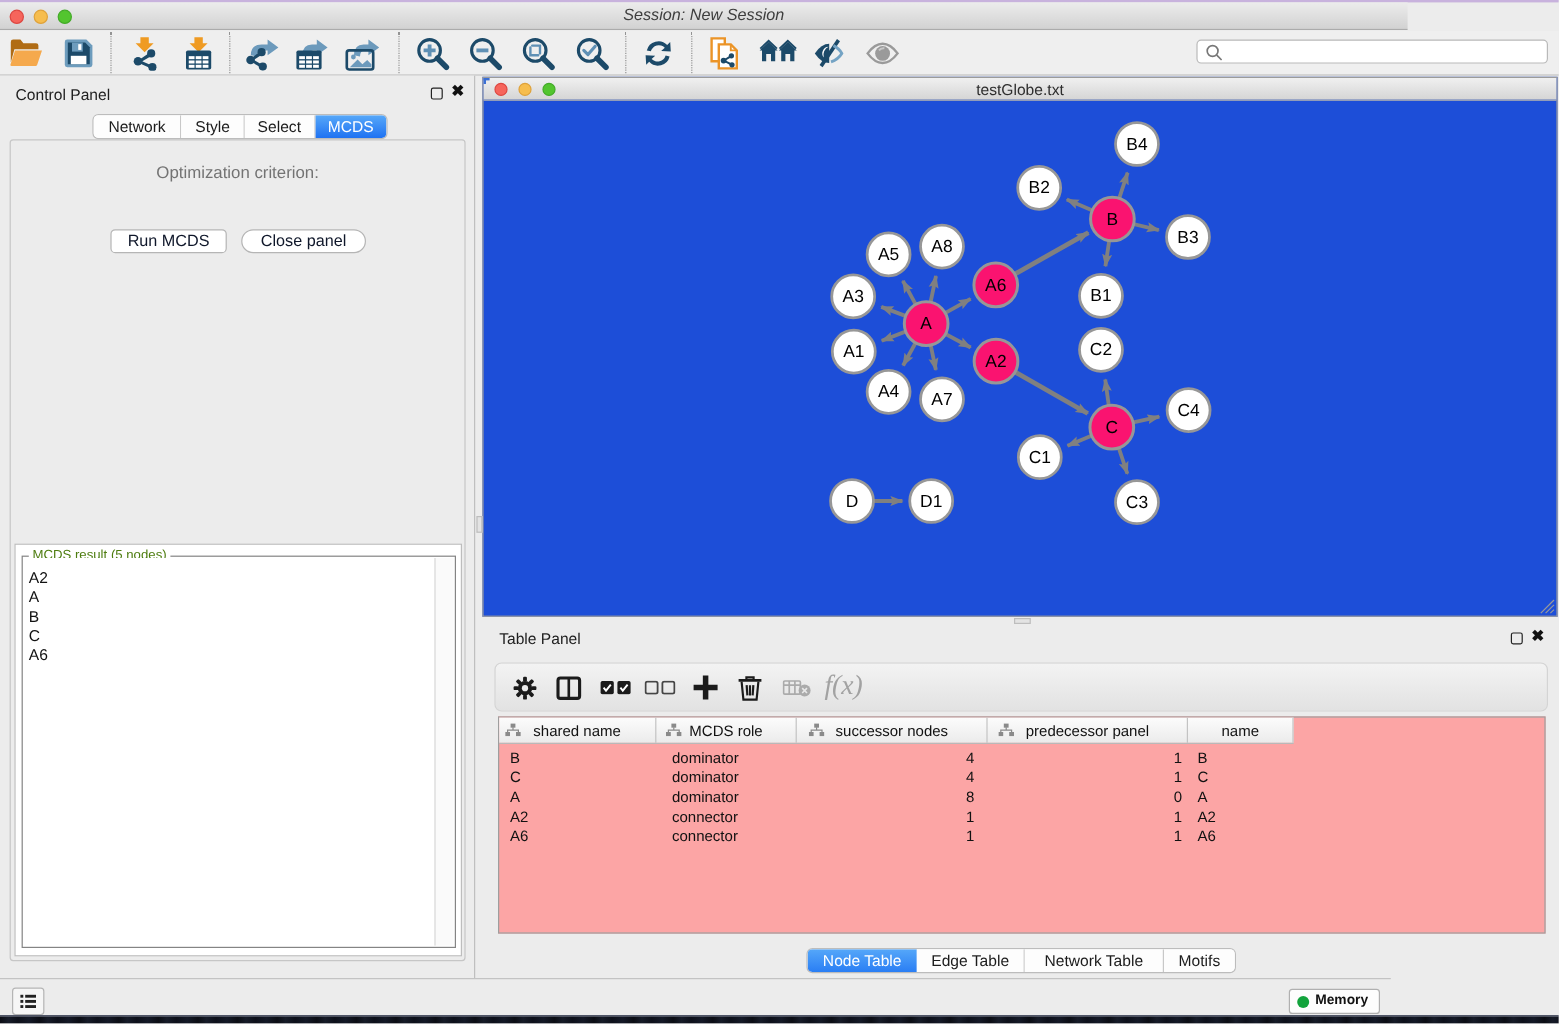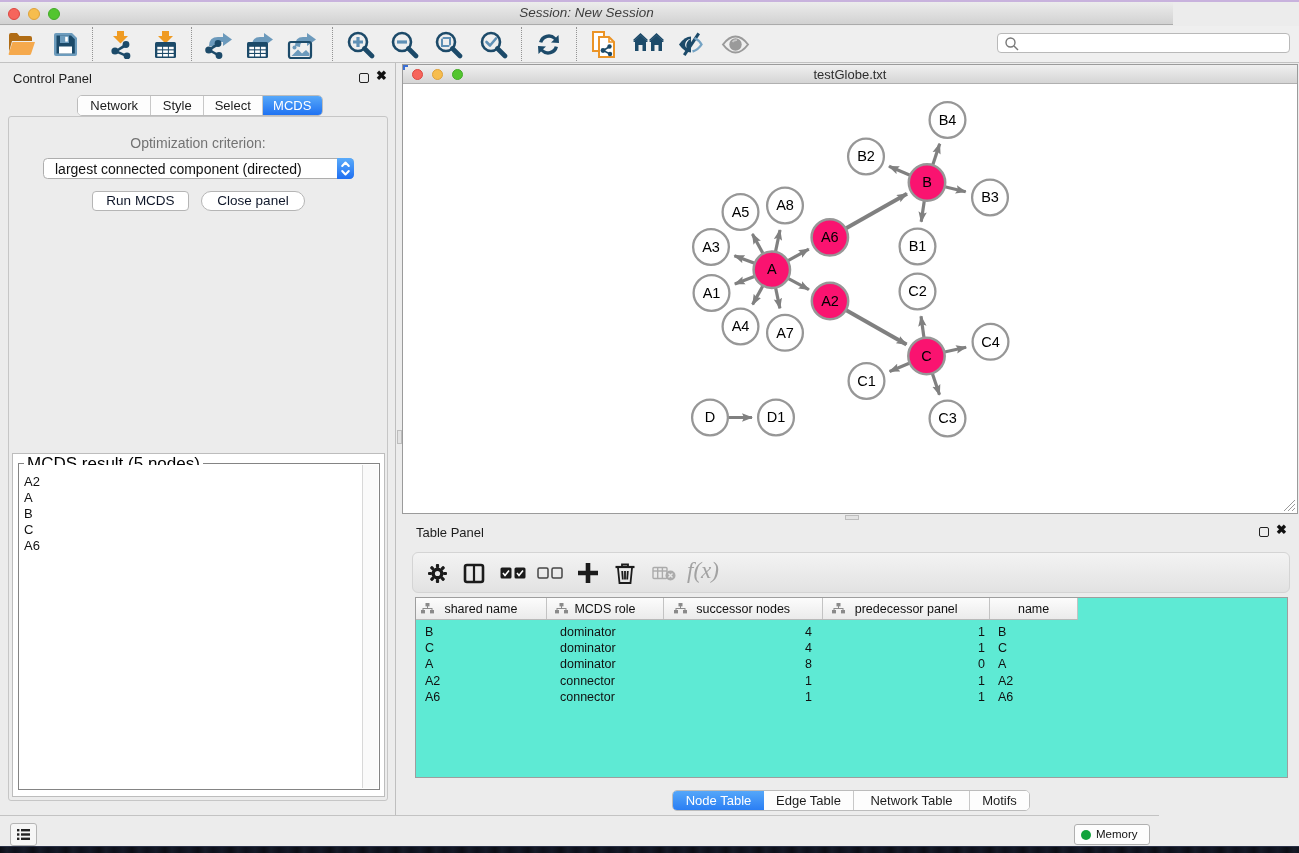--- a/index.html
+++ b/index.html
@@ -45,59 +45,59 @@
 #dropdown .dtext { position:absolute; left:11px; top:2px; font-size:14px; color:#111; }
 #dropdown .stepper { position:absolute; right:-1px; top:-1px; width:17px; height:21px;
   background:linear-gradient(#5aabfa,#1f6ff2); border-radius:0 4.5px 4.5px 0; }
 .btn { position:absolute; height:20px; background:#fff; border:1px solid #b5b5b5;
   border-radius:4px; font-size:13.5px; color:#0f172a; text-align:center; line-height:18px; }
 #resultpane { position:absolute; left:12px; top:390px; width:373px; height:344px;
   background:#fff; border:1px solid #bdbdbd; }
 #fieldset { position:absolute; left:5px; top:9px; width:362px; height:327px;
   border:1px solid #848484; }
 #fieldset .legend { position:absolute; top:-9px; left:5px; background:#fff;
-  padding:0 3px; font-size:17px; line-height:17px; height:17px; color:#000000; }
+  padding:0 3px; font-size:11px; line-height:17px; height:17px; color:#4d7c0f; }
 #fslist { position:absolute; left:1px; top:1px; right:17px; bottom:1px; background:#fff;
   font-size:13px; color:#111; line-height:16px; padding:9px 0 0 4px; }
 #fsscroll { position:absolute; top:1px; right:1px; width:16px; bottom:1px;
   background:#fafafa; border-left:1px solid #d8d8d8; }
 
 
-#netwin { left:402px; top:64px; width:896px; height:450px; background:#ffffff;
+#netwin { left:402px; top:64px; width:896px; height:450px; background:#1d4ed8;
   border:1px solid #9b9b9b; }
 #nettitle { position:absolute; left:0; top:0; width:894px; height:19px;
   background:linear-gradient(#f0f0f0,#d5d5d5); border-bottom:1px solid #b0b0b0; }
 #nettitle .title { position:absolute; left:0; right:0; top:2px; text-align:center;
   font-size:13px; color:#2e2e2e; }
 
 
 #tpanel { left:402px; top:515px; width:897px; height:300px; background:#ececec; }
 #tpanel .ptitle { position:absolute; left:14px; top:10px; font-size:13px; color:#1e1e1e; }
 #ttoolbar { position:absolute; left:10px; top:37px; width:878px; height:41px;
   background:linear-gradient(#f3f3f3,#e2e2e2); border:1px solid #d4d4d4; border-radius:6px; }
 #ttable { position:absolute; left:13px; top:82px; width:873px; height:181px;
-  background:#5eead4; border:1px solid #9e9e9e; }
+  background:#fca5a5; border:1px solid #9e9e9e; }
 #thead { position:absolute; left:0; top:0; height:22px; width:662px;
   background:linear-gradient(#fcfcfc,#ebebeb); border-bottom:1px solid #b9b9b9; }
 .hcell { position:absolute; top:0; height:21px; border-right:1px solid #c3c3c3;
   font-size:12.5px; color:#111; text-align:center; line-height:23px; }
 .hico { position:absolute; top:0; }
 .trow { position:absolute; left:0; width:874px; height:16px; font-size:12.5px;
   color:#111; line-height:16px; }
 .trow span { position:absolute; }
 .btabs { position:absolute; display:flex; height:21px; border:1px solid #bcbcbc;
   border-radius:5px; background:#fff; overflow:hidden; }
 .btabs .tab { font-size:13px; color:#1c1c1c; text-align:center; line-height:20px;
   border-right:1px solid #c8c8c8; background:#fdfdfd; }
 .btabs .tab:last-child { border-right:none; }
 .btabs .tab.sel { background:linear-gradient(#55a7f9,#2a7ef4); color:#fff; border-right:none; }
 
 
 #statusbar { left:0; top:815px; width:1159px; height:31px; background:#ececec;
-  border-top:1px solid #c3c3c3; }
+  border-top:1px solid #c3c3c3;font-weight:bold; }
 #listbtn { position:absolute; left:10px; top:7px; width:27px; height:23px;
   background:#f6f6f6; border:1px solid #b5b5b5; border-radius:3px; }
 #membtn { position:absolute; right:9px; top:8px; width:76px; height:21px;
   background:#fdfdfd; border:1px solid #b0b0b0; border-radius:3px;
   font-size:11.5px; color:#111; line-height:19px; }
 #membtn .dot { position:absolute; left:6px; top:5px; width:10px; height:10px;
   border-radius:50%; background:#12a33c; }
 #darkstrip { left:0; top:846px; width:1299px; height:7px;
   background:repeating-linear-gradient(90deg,#0b0d14 0px,#161b28 7px,#0d101a 15px,#141927 24px,#0b0d14 33px); border-top:1px solid #2a3147; }
 </style>
@@ -258,29 +258,20 @@
   <div class="floatbtn" style="left:359px;top:10px;"></div>
   <div class="closebtn" style="left:376px;top:5px;">✖</div>
   <div class="tabbar" style="left:77px;top:32px;width:246px;">
     <div class="tab" style="width:74px;">Network</div>
     <div class="tab" style="width:53px;">Style</div>
     <div class="tab" style="width:59px;">Select</div>
     <div class="tab sel" style="width:60px;">MCDS</div>
   </div>
   <div id="cp-border"></div>
   <div id="optlabel">Optimization criterion:</div>
-  <div id="dropdown">
-    <div class="dtext">largest connected component (directed)</div>
-    <div class="stepper">
-      <svg width="17" height="21" viewBox="0 0 17 21">
-        <path d="M5.2 8 L8.5 4.5 L11.8 8" fill="none" stroke="#fff" stroke-width="2" stroke-linecap="round" stroke-linejoin="round"></path>
-        <path d="M5.2 13 L8.5 16.5 L11.8 13" fill="none" stroke="#fff" stroke-width="2" stroke-linecap="round" stroke-linejoin="round"></path>
-      </svg>
-    </div>
-  </div>
   <div class="btn" style="left:92px;top:128px;width:97px;">Run MCDS</div>
   <div class="btn" style="left:201px;top:128px;width:104px;border-radius:10px;">Close panel</div>
   <div id="resultpane">
     <div id="fieldset">
       <div class="legend">MCDS result (5 nodes)</div>
       <div id="fslist">A2<br>A<br>B<br>C<br>A6</div>
       <div id="fsscroll"></div>
     </div>
   </div>
 </div>

